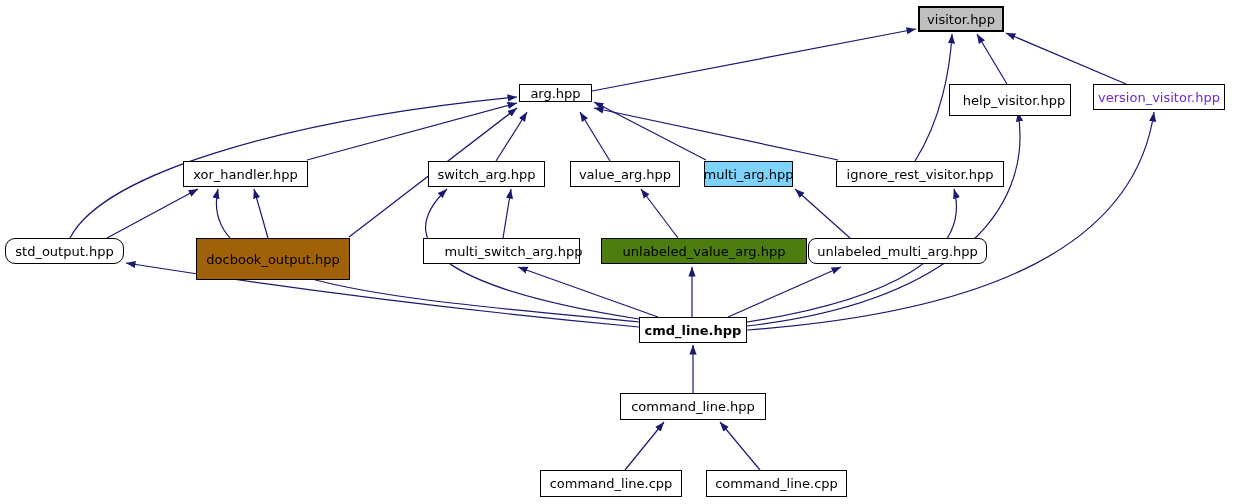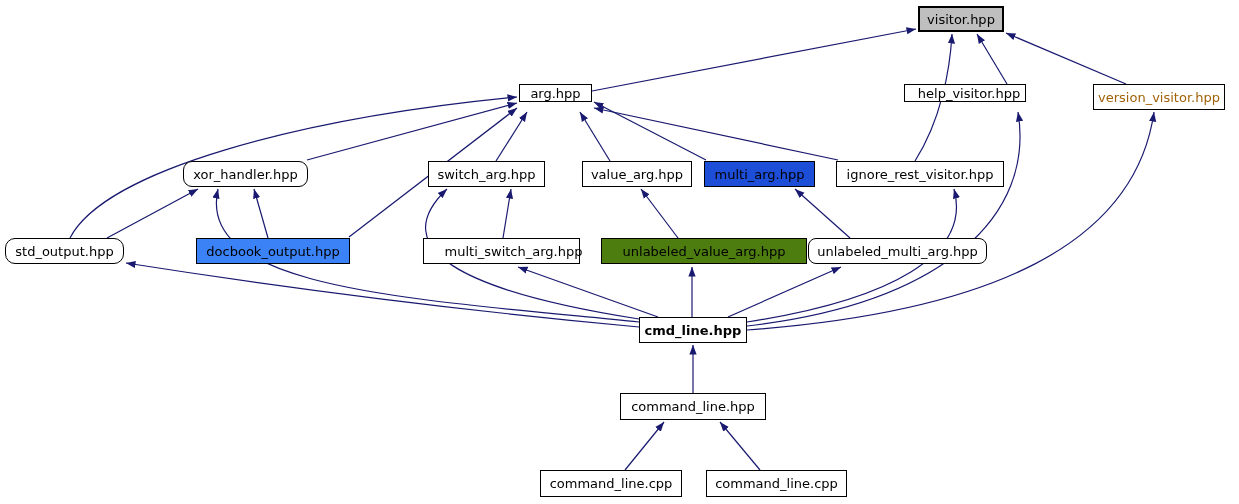--- a/index.html
+++ b/index.html
@@ -78,29 +78,29 @@
         <path d="M678,238 L641,189" fill="none" stroke="#191970" stroke-width="1.2" marker-end="url(#arrowhead)"></path>
         <path d="M850,238 L795,189" fill="none" stroke="#191970" stroke-width="1.2" marker-end="url(#arrowhead)"></path>
         <path d="M693,393 L693,345" fill="none" stroke="#191970" stroke-width="1.2" marker-end="url(#arrowhead)"></path>
         <path d="M625,470 L664,422" fill="none" stroke="#191970" stroke-width="1.2" marker-end="url(#arrowhead)"></path>
         <path d="M760,470 L720,422" fill="none" stroke="#191970" stroke-width="1.2" marker-end="url(#arrowhead)"></path>
       </g>
   </svg>
   <div id="node-layer">
       <div class="gnode highlighted" style="left: 918px; top: 6px; width: 86px; height: 26px; background: rgb(191, 191, 191); border-color: rgb(0, 0, 0); color: rgb(0, 0, 0);">visitor.hpp</div>
       <div class="gnode" style="left: 519px; top: 84px; width: 73px; height: 18px; background: rgb(255, 255, 255); border-color: rgb(0, 0, 0); color: rgb(0, 0, 0);">arg.hpp</div>
-      <div class="gnode" style="left: 904px; top: 84px; width: 122px; height: 18px; background: rgb(255, 255, 255); border-color: rgb(0, 0, 0); color: rgb(0, 0, 0); padding-left: 8px;">help_visitor.hpp</div>
-      <div class="gnode" style="left: 1093px; top: 84px; width: 132px; height: 26px; background: rgb(255, 255, 255); border-color: rgb(0, 0, 0); color: #a16207;">version_visitor.hpp</div>
-      <div class="gnode" style="left: 183px; top: 161px; width: 125px; height: 26px; background: rgb(255, 255, 255); border-color: rgb(0, 0, 0); color: rgb(0, 0, 0); border-radius: 9px;">xor_handler.hpp</div>
+      <div class="gnode" style="left: 949px; top: 84px; width: 122px; height: 32px; background: rgb(255, 255, 255); border-color: rgb(0, 0, 0); color: rgb(0, 0, 0); padding-left: 8px;">help_visitor.hpp</div>
+      <div class="gnode" style="left: 1093px; top: 84px; width: 132px; height: 26px; background: rgb(255, 255, 255); border-color: rgb(0, 0, 0); color: #6d28d9;">version_visitor.hpp</div>
+      <div class="gnode" style="left: 183px; top: 161px; width: 125px; height: 26px; background: rgb(255, 255, 255); border-color: rgb(0, 0, 0); color: rgb(0, 0, 0);">xor_handler.hpp</div>
       <div class="gnode" style="left: 428px; top: 161px; width: 117px; height: 26px; background: rgb(255, 255, 255); border-color: rgb(0, 0, 0); color: rgb(0, 0, 0);">switch_arg.hpp</div>
-      <div class="gnode" style="left: 570px; top: 161px; width: 110px; height: 26px; background: rgb(255, 255, 255); border-color: rgb(0, 0, 0); color: rgb(0, 0, 0); margin-left: 12px;">value_arg.hpp</div>
-      <div class="gnode" style="left: 704px; top: 161px; width: 111px; height: 26px; background: #1d4ed8; border-color: rgb(0, 0, 0); color: rgb(0, 0, 0);">multi_arg.hpp</div>
+      <div class="gnode" style="left: 570px; top: 161px; width: 110px; height: 26px; background: rgb(255, 255, 255); border-color: rgb(0, 0, 0); color: rgb(0, 0, 0);">value_arg.hpp</div>
+      <div class="gnode" style="left: 704px; top: 161px; width: 89px; height: 26px; background: #7dd3fc; border-color: rgb(0, 0, 0); color: rgb(0, 0, 0);">multi_arg.hpp</div>
       <div class="gnode" style="left: 836px; top: 161px; width: 168px; height: 26px; background: rgb(255, 255, 255); border-color: rgb(0, 0, 0); color: rgb(0, 0, 0);">ignore_rest_visitor.hpp</div>
       <div class="gnode" style="left: 5px; top: 238px; width: 119px; height: 26px; background: rgb(255, 255, 255); border-color: rgb(0, 0, 0); color: rgb(0, 0, 0); border-radius: 10px;">std_output.hpp</div>
-      <div class="gnode" style="left: 196px; top: 238px; width: 154px; height: 26px; background: #3b82f6; border-color: rgb(0, 0, 0); color: rgb(0, 0, 0);">docbook_output.hpp</div>
+      <div class="gnode" style="left: 196px; top: 238px; width: 154px; height: 42px; background: #a16207; border-color: rgb(0, 0, 0); color: rgb(0, 0, 0);">docbook_output.hpp</div>
       <div class="gnode" style="left: 423px; top: 238px; width: 157px; height: 26px; background: rgb(255, 255, 255); border-color: rgb(0, 0, 0); color: rgb(0, 0, 0); padding-left: 24px;">multi_switch_arg.hpp</div>
       <div class="gnode" style="left: 601px; top: 238px; width: 206px; height: 26px; background: #4d7c0f; border-color: rgb(0, 0, 0); color: rgb(0, 0, 0);">unlabeled_value_arg.hpp</div>
       <div class="gnode" style="left: 808px; top: 238px; width: 179px; height: 26px; background: rgb(255, 255, 255); border-color: rgb(0, 0, 0); color: rgb(0, 0, 0); border-radius: 8px;">unlabeled_multi_arg.hpp</div>
       <div class="gnode" style="left: 639px; top: 317px; width: 108px; height: 26px; background: rgb(255, 255, 255); border-color: rgb(0, 0, 0); color: rgb(0, 0, 0); font-weight: bold;">cmd_line.hpp</div>
       <div class="gnode" style="left: 620px; top: 393px; width: 146px; height: 27px; background: rgb(255, 255, 255); border-color: rgb(0, 0, 0); color: rgb(0, 0, 0);">command_line.hpp</div>
       <div class="gnode" style="left: 540px; top: 470px; width: 142px; height: 27px; background: rgb(255, 255, 255); border-color: rgb(0, 0, 0); color: rgb(0, 0, 0);">command_line.cpp</div>
       <div class="gnode" style="left: 706px; top: 470px; width: 141px; height: 27px; background: rgb(255, 255, 255); border-color: rgb(0, 0, 0); color: rgb(0, 0, 0);">command_line.cpp</div>
     </div>
 </div>
 

